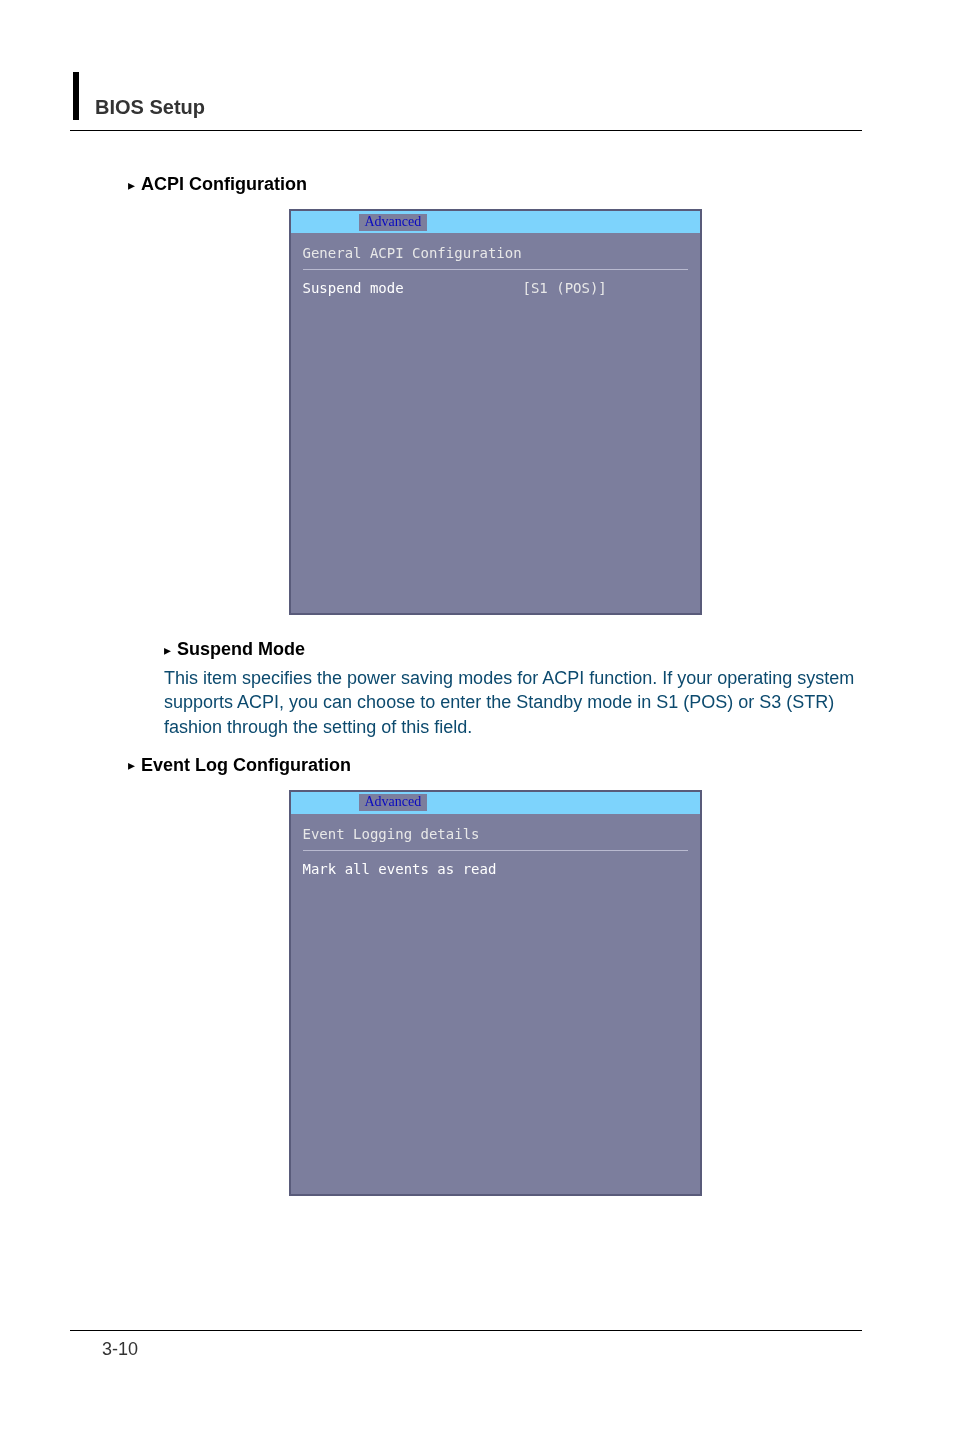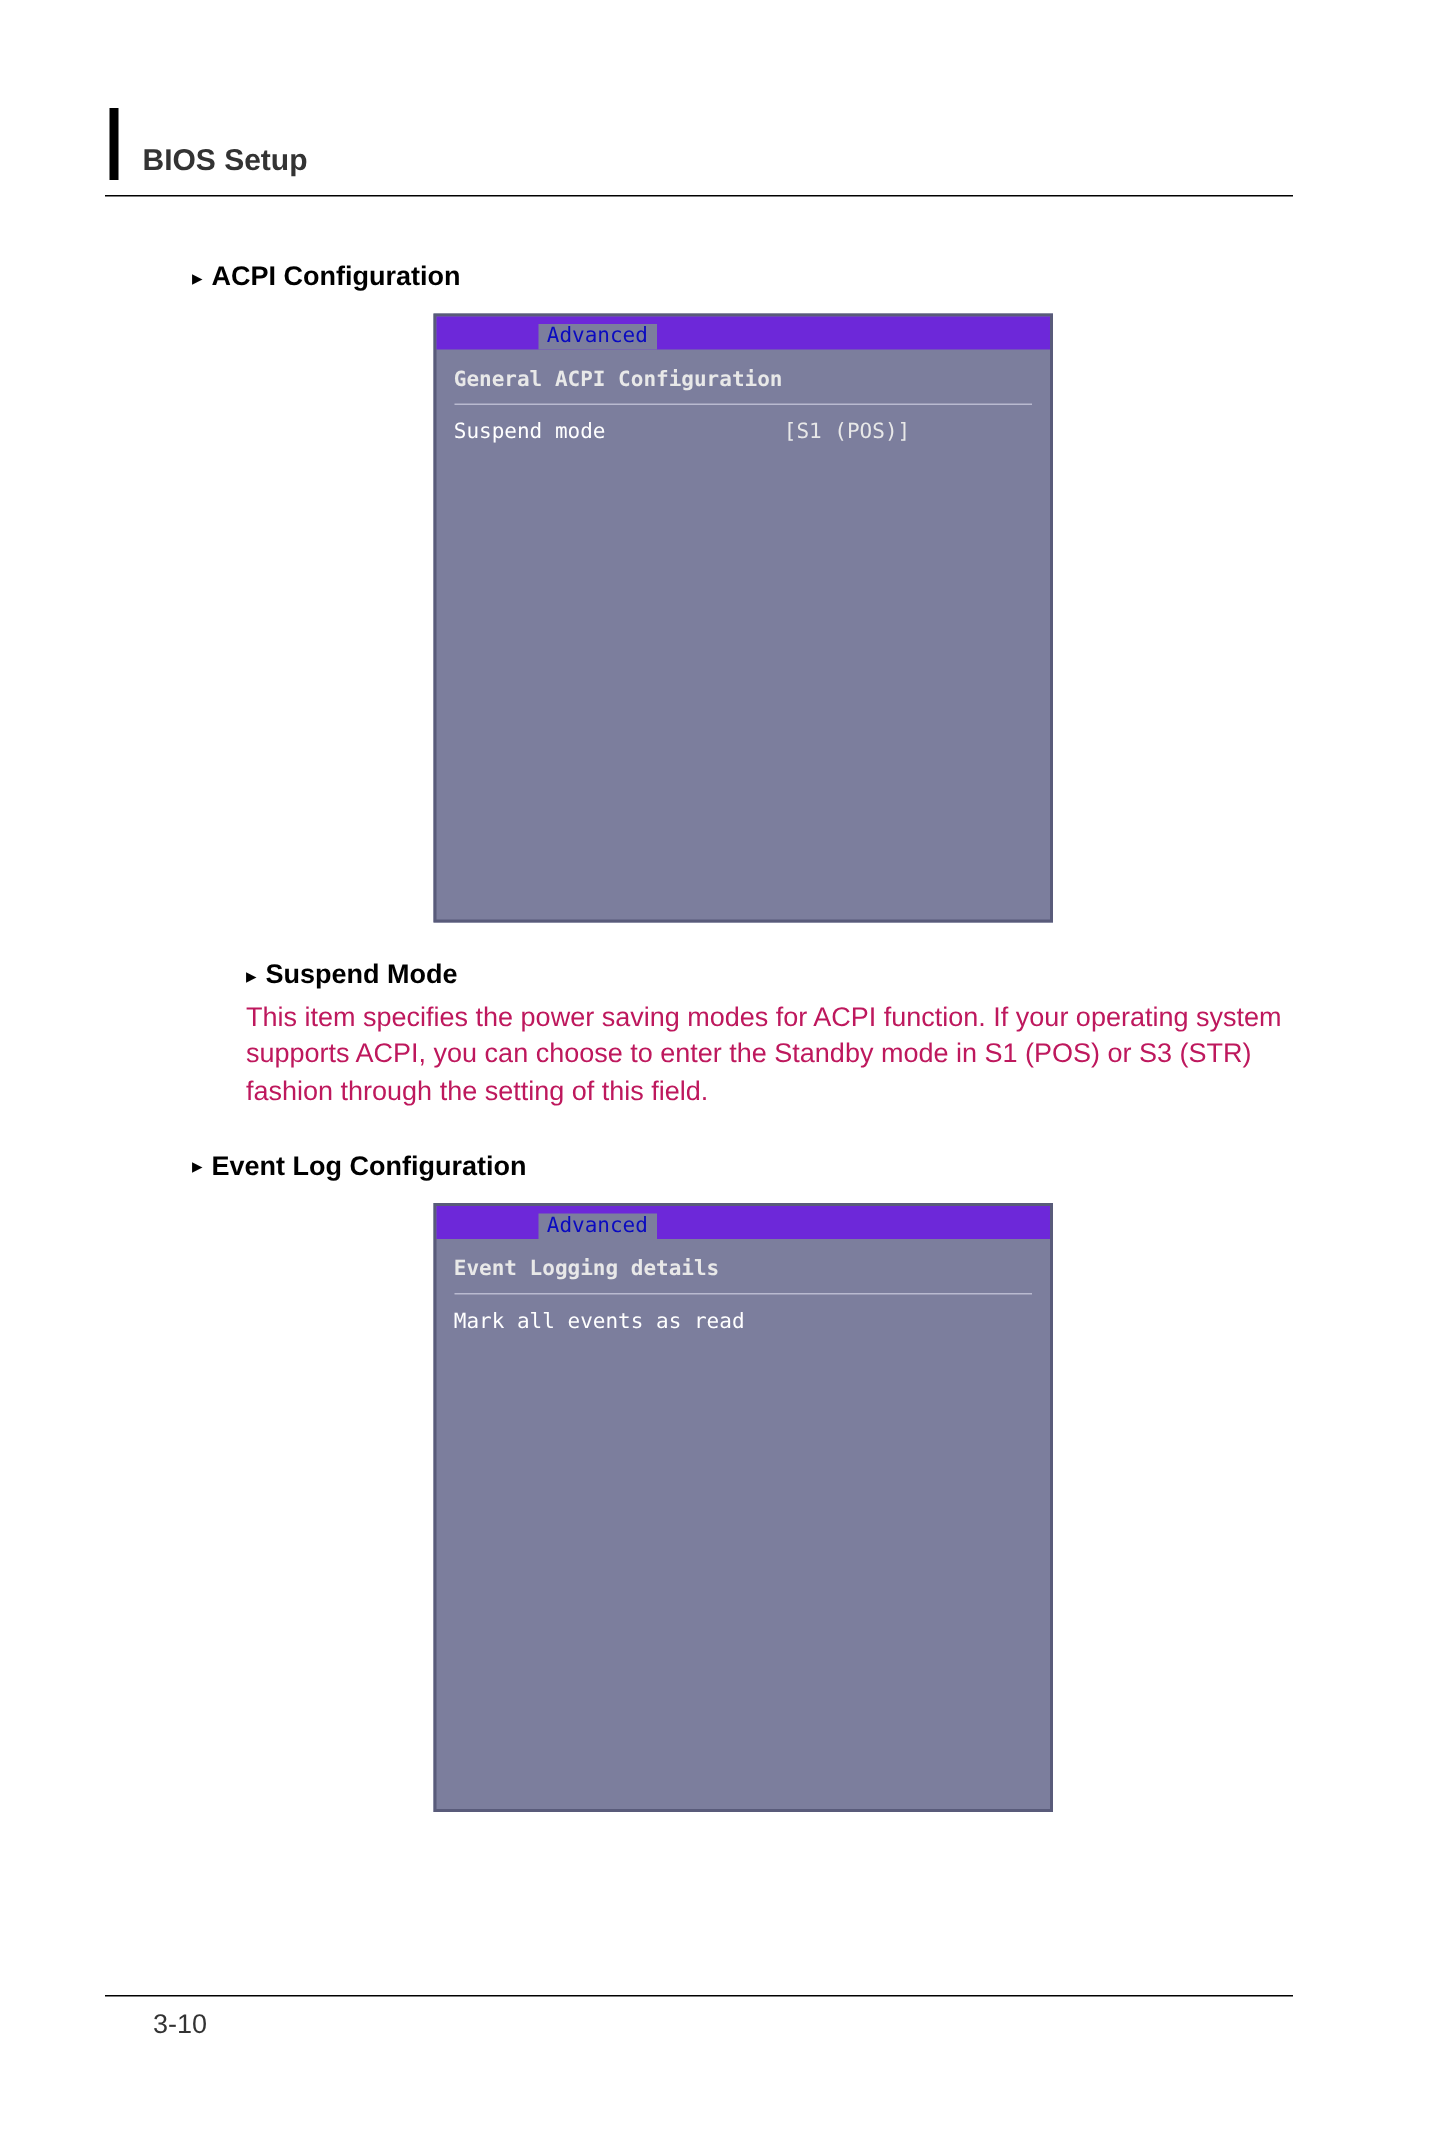--- a/index.html
+++ b/index.html
@@ -56,56 +56,56 @@
       display: inline-block;
       font-size: 14px;
       line-height: 1;
       color: #000;
     }
     .bold { font-weight: 700; }
     .body-text {
       margin-left: 36px;
       font-size: 18px;
       line-height: 1.35;
-      color: #be185d;
-      margin-bottom: 28px;
+      color: #0c4a6e;
+      margin-bottom: 16px;
     }
 
     
     .bios {
       width: 413px;
       margin: 0 auto 24px auto;
       border: 2px solid #595b7a;
       background: #7c7e9d;
       color: #e8e8e8;
       font-family: "Lucida Console", Consolas, monospace;
       font-size: 14px;
     }
     .bios-tabbar {
-      background: #6d28d9;
+      background: #7dd3fc;
       height: 22px;
       display: flex;
-      align-items: flex-end;
+      align-items: center;
       padding-left: 68px;
+      font-family: Liberation Serif, serif;
     }
     .bios-tab {
       background: #7c7e9d;
       color: #0a0ac0;
       padding: 1px 6px 2px 6px;
       line-height: 1;
     }
     .bios-inner {
       padding: 6px 12px 12px 12px;
       min-height: 380px;
       position: relative;
     }
     .bios-section-title {
       color: #e8e8e8;
       padding: 6px 0 8px 0;
-      font-weight: bold;
     }
     .bios-hr {
       border: none;
       border-top: 1px solid #b9bad0;
       margin: 0 0 10px 0;
     }
     .bios-row {
       display: flex;
       justify-content: flex-start;
       gap: 0;

